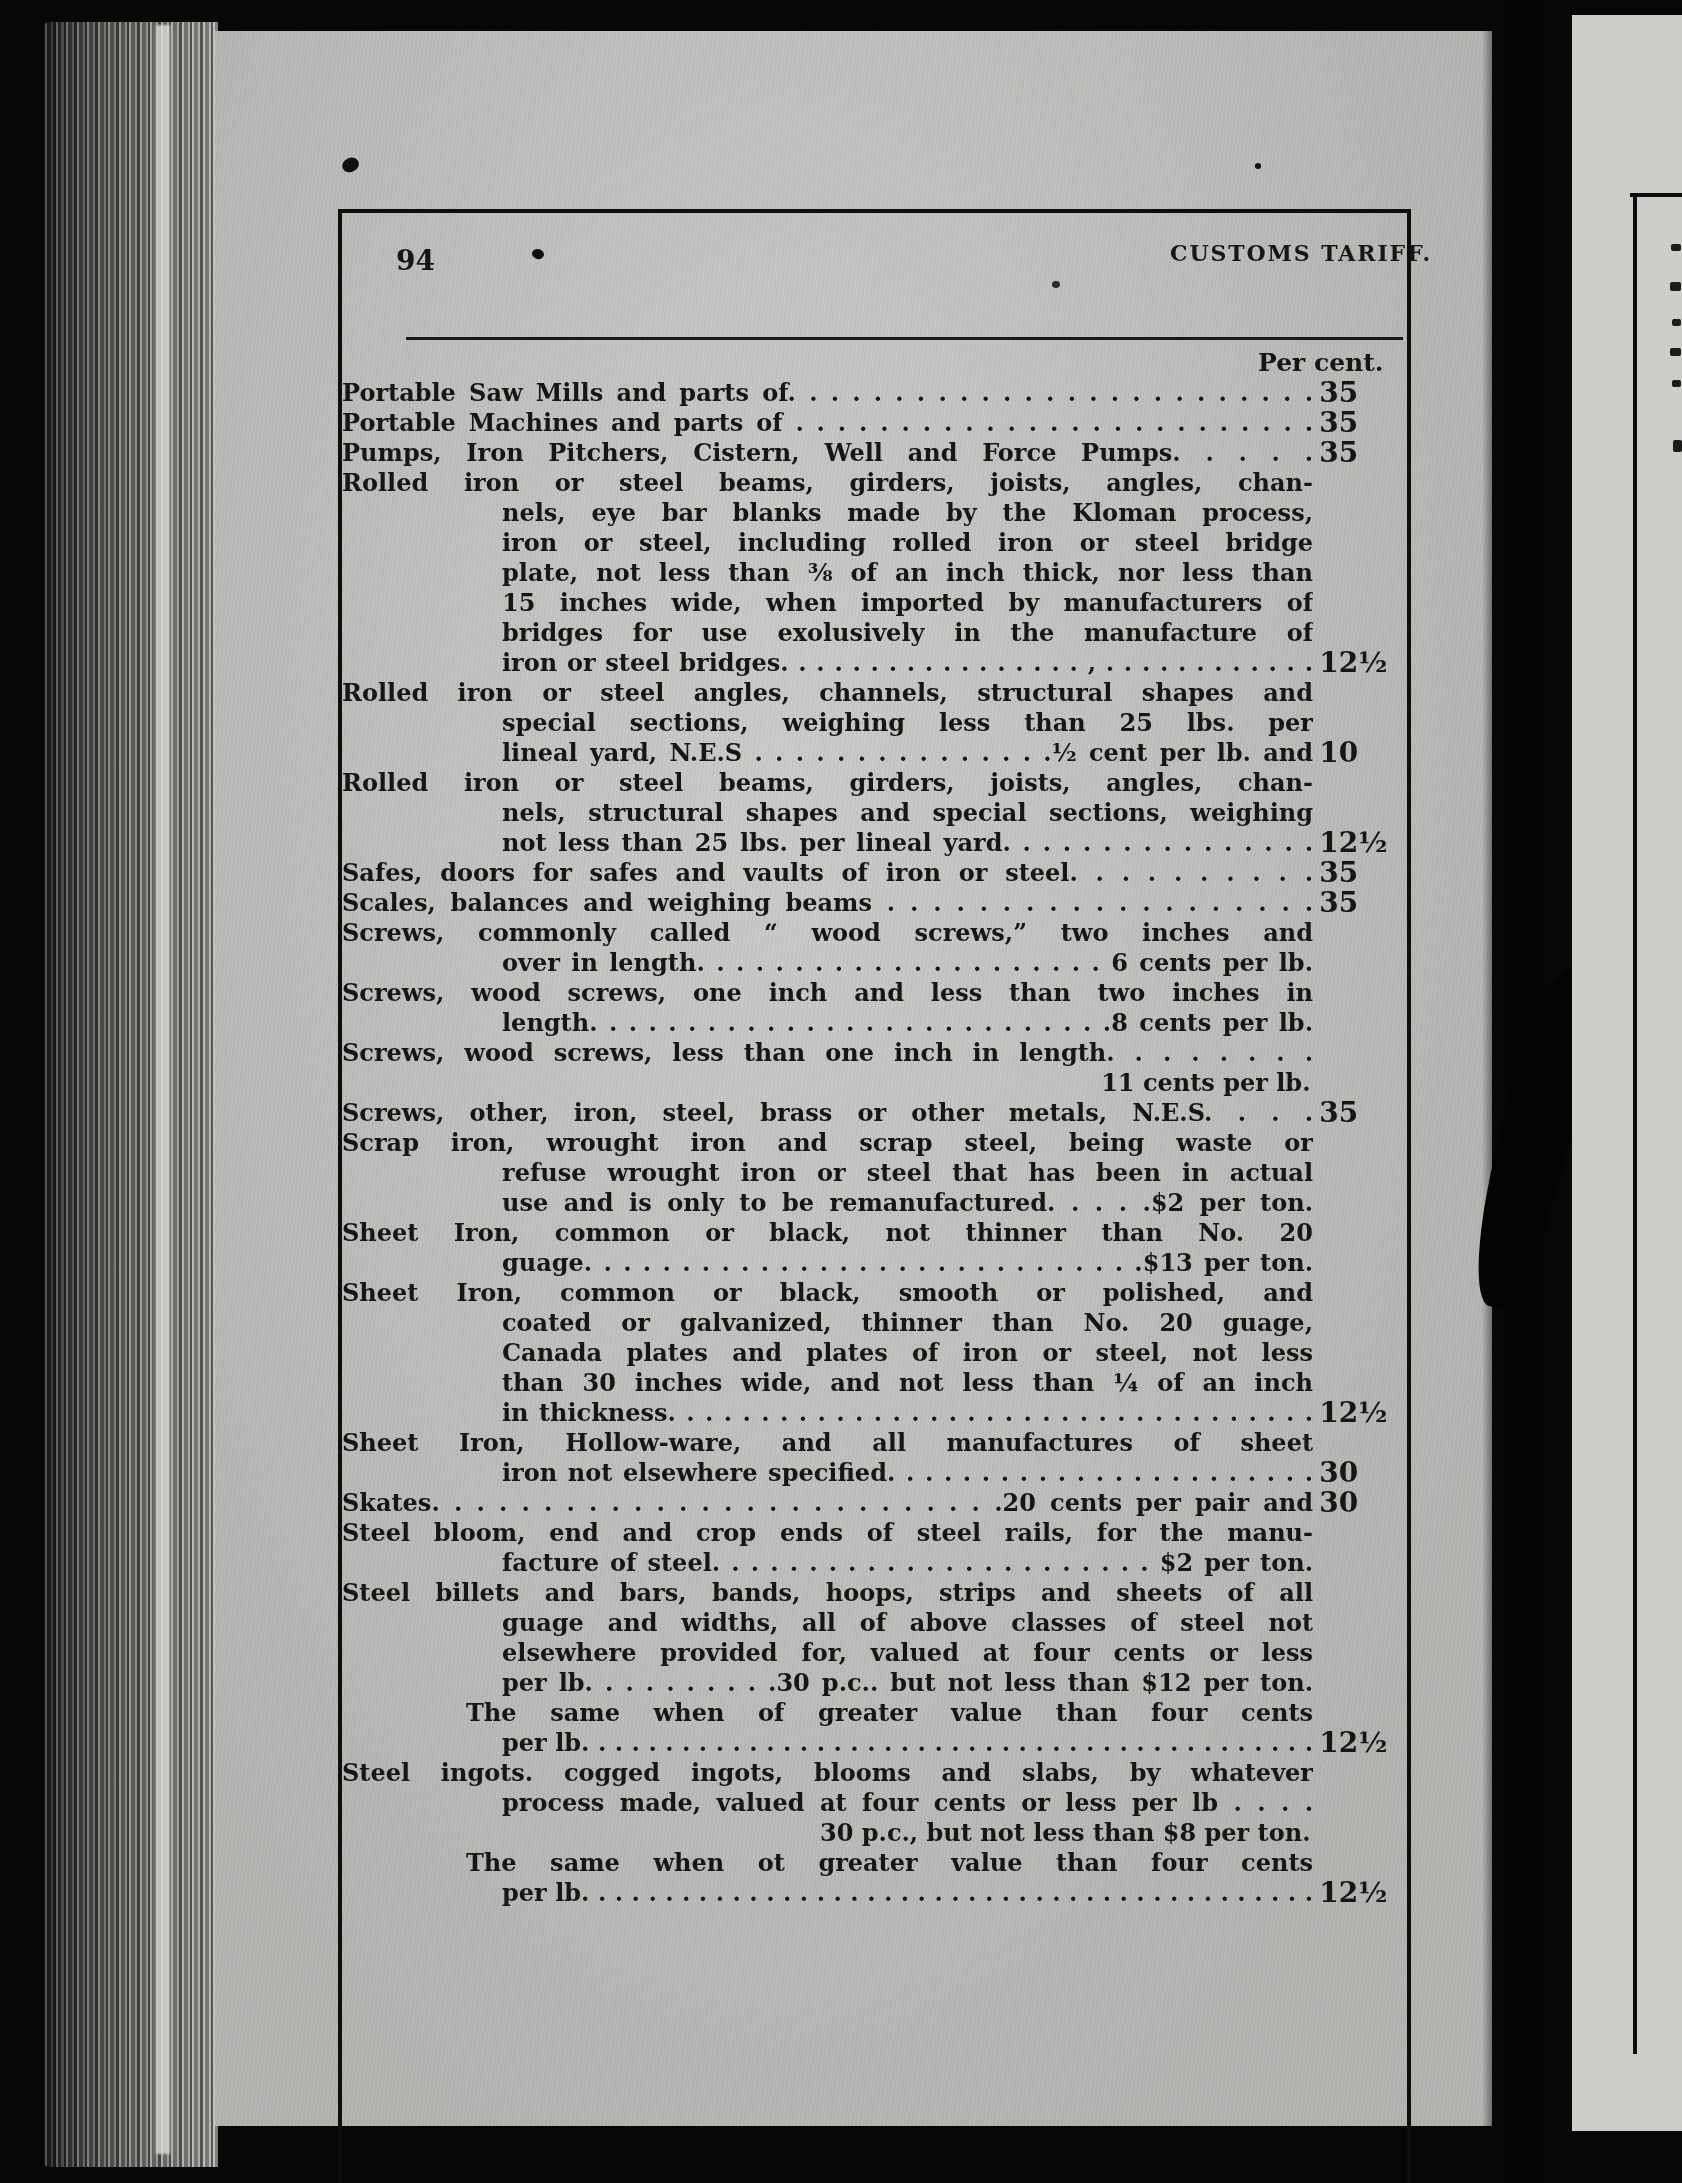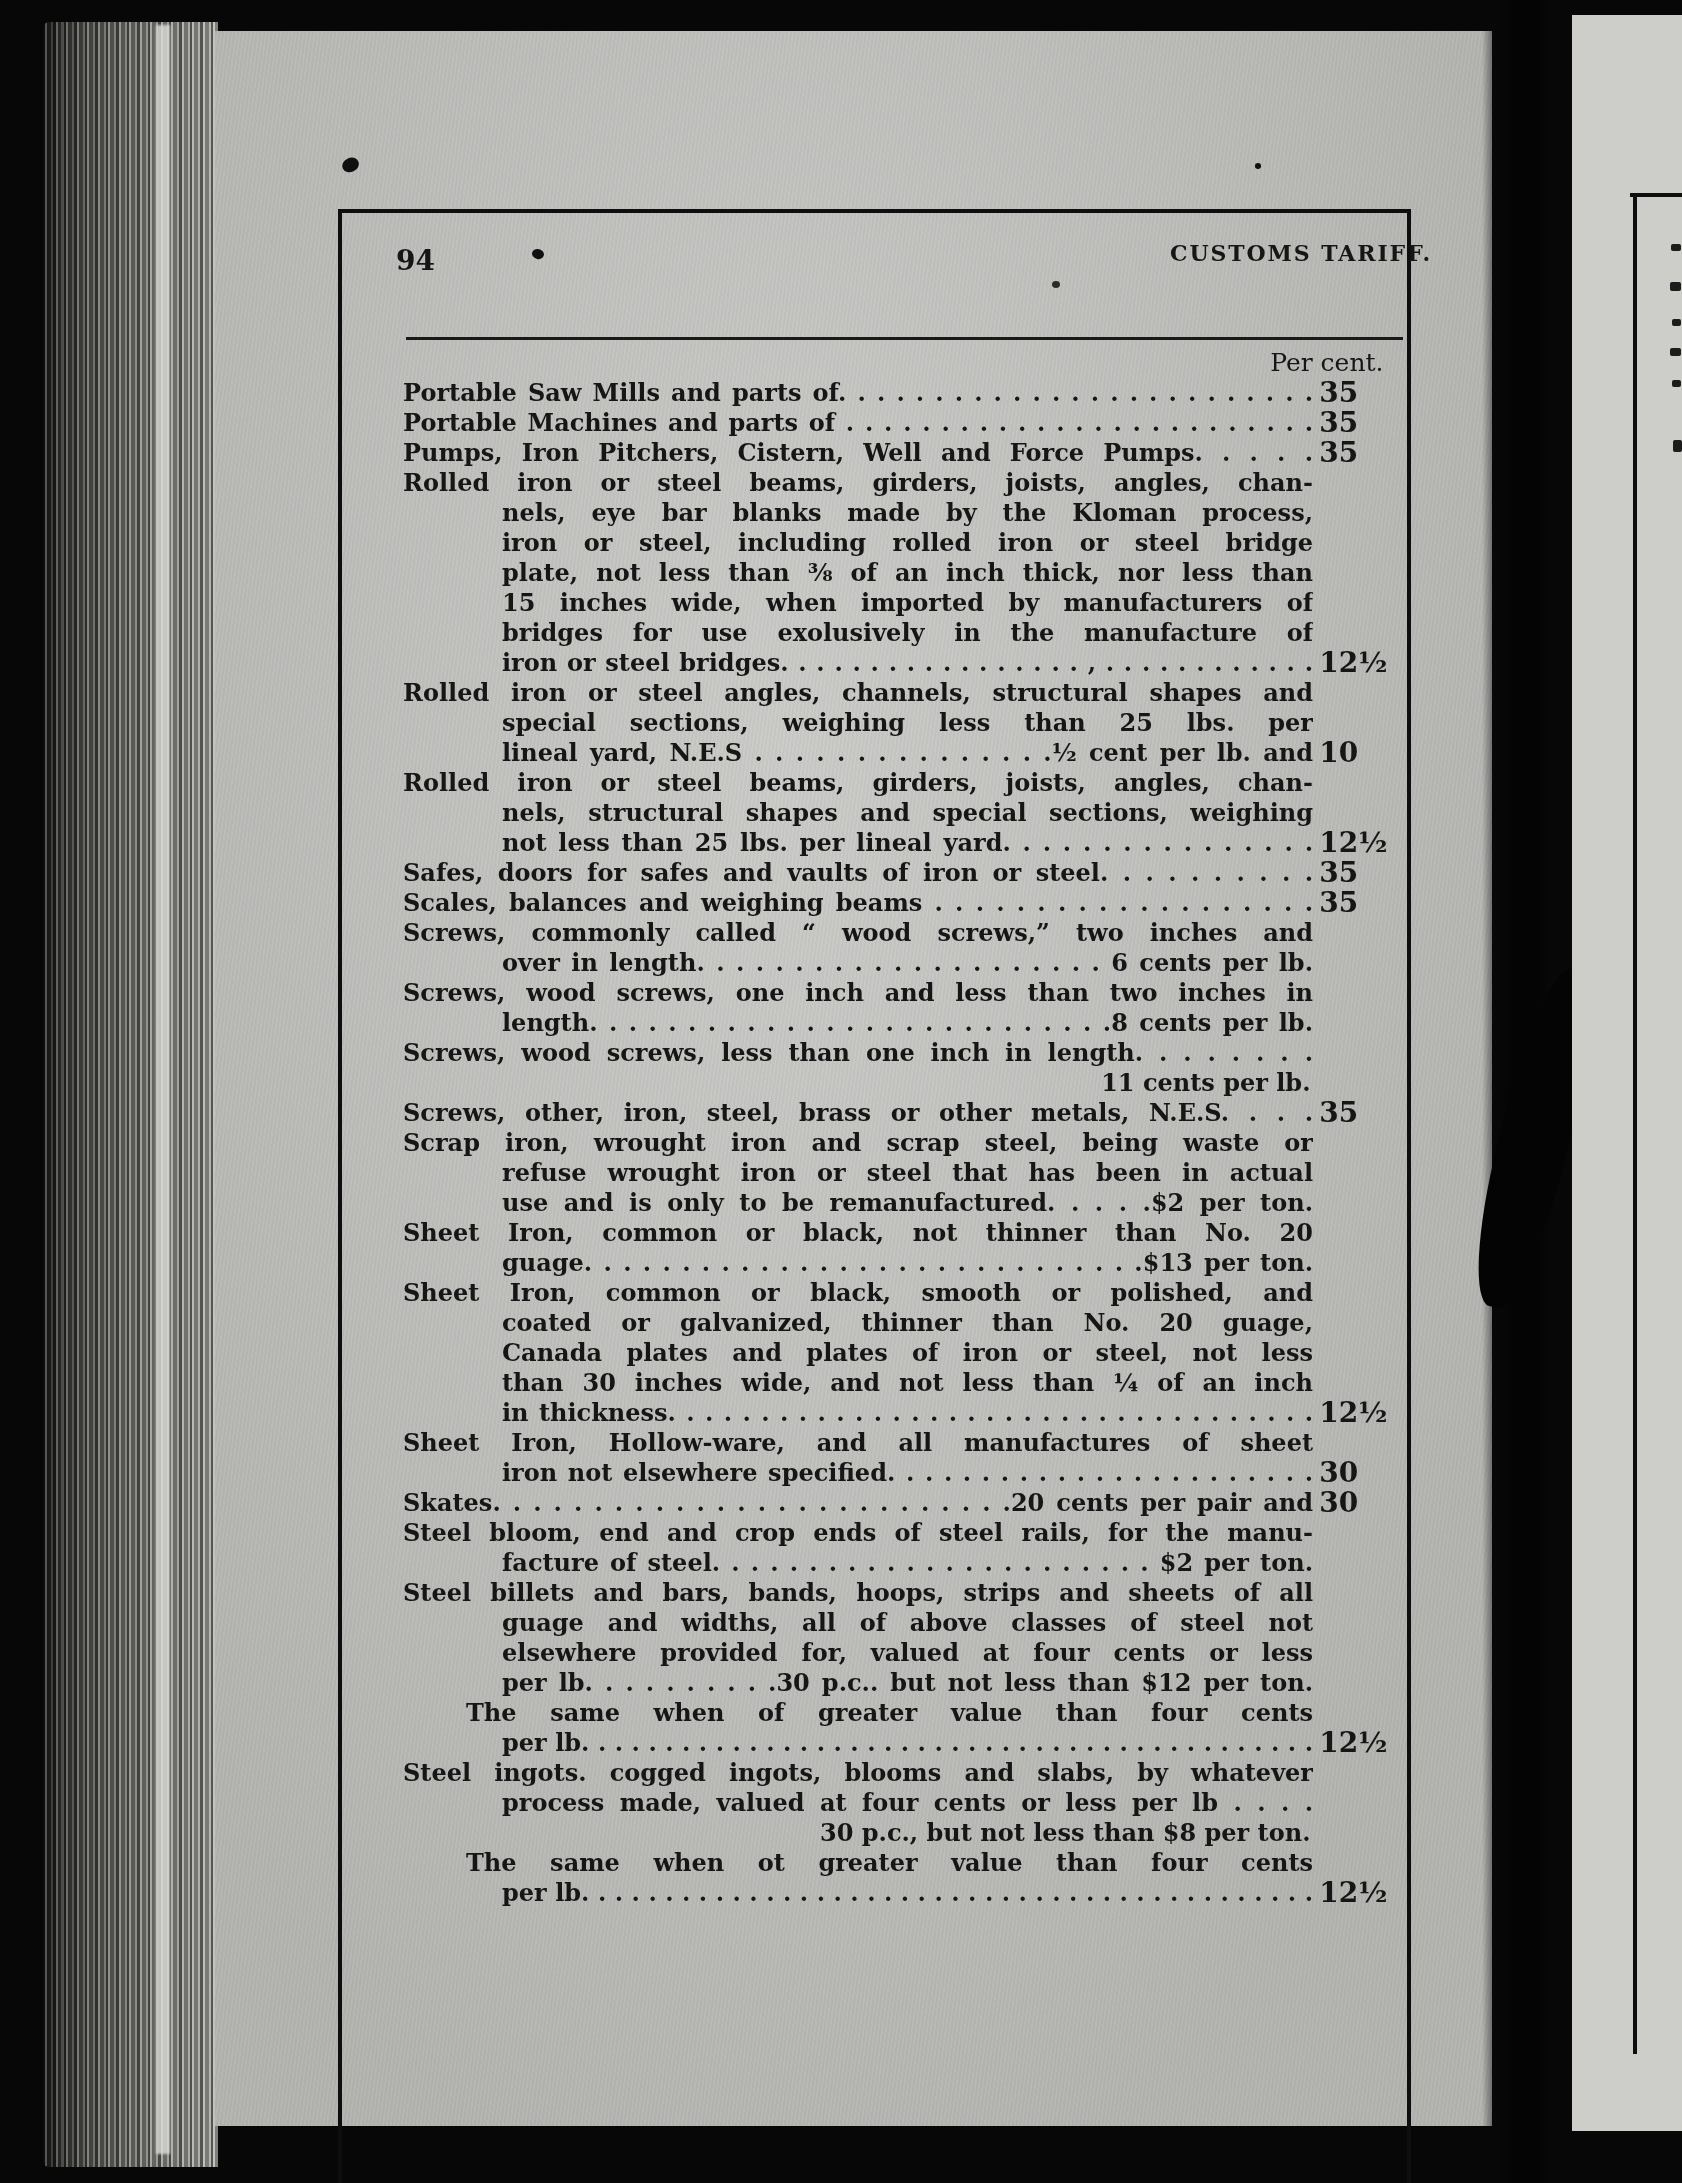--- a/index.html
+++ b/index.html
@@ -24,27 +24,27 @@
       repeating-linear-gradient(98deg, rgba(0,0,0,.03) 0 1.9px, rgba(255,255,255,.02) 1.9px 3.7px);}
 
   
   .page-frame{position:absolute;left:123px;top:178px;width:1073px;height:1986px;
     border:4.3px solid #0e0e0e;border-bottom-width:7.4px;box-sizing:border-box;}
 
   .page-number{position:absolute;left:54px;top:31px;font-size:28px;font-weight:700;}
   .page-title{position:absolute;left:0;right:0;top:27px;text-align:right;
     font-size:22px;font-weight:700;letter-spacing:1.9px;transform:translateX(25px);}
   .title-rule{position:absolute;left:64px;right:3.7px;top:124px;height:2.5px;background:#191919;}
-  .percent-header{position:absolute;right:23.5px;top:135px;font-size:25px;font-weight:400;}
+  .percent-header{position:absolute;right:23.5px;top:135px;font-size:25px;font-weight:700;}
 
   .tariff-list{position:absolute;left:0;right:0;top:165px;}
   .row{display:flex;height:30px;line-height:30px;}
   .txt{flex:1 1 auto;display:block;font-size:24px;font-weight:700;
        text-align:justify;text-align-last:justify;overflow:hidden;}
-  .txt.i0{padding-left:61px;}
+  .txt.i0{}
   .txt.i1{padding-left:160px;}
   .txt.i2{padding-left:124px;}
   .txt.ar{text-align:right;text-align-last:right;padding-right:2.5px;}
   .rate{flex:0 0 94px;display:block;font-size:28px;font-weight:700;
         padding-left:6.2px;box-sizing:border-box;}
 
   
   .ink-spot{position:absolute;background:#101010;border-radius:50%;}
   .spot1{left:127px;top:127px;width:16.7px;height:13.6px;transform:rotate(-25deg);}
   .spot2{left:317px;top:218px;width:11.8px;height:10px;transform:rotate(15deg);}

